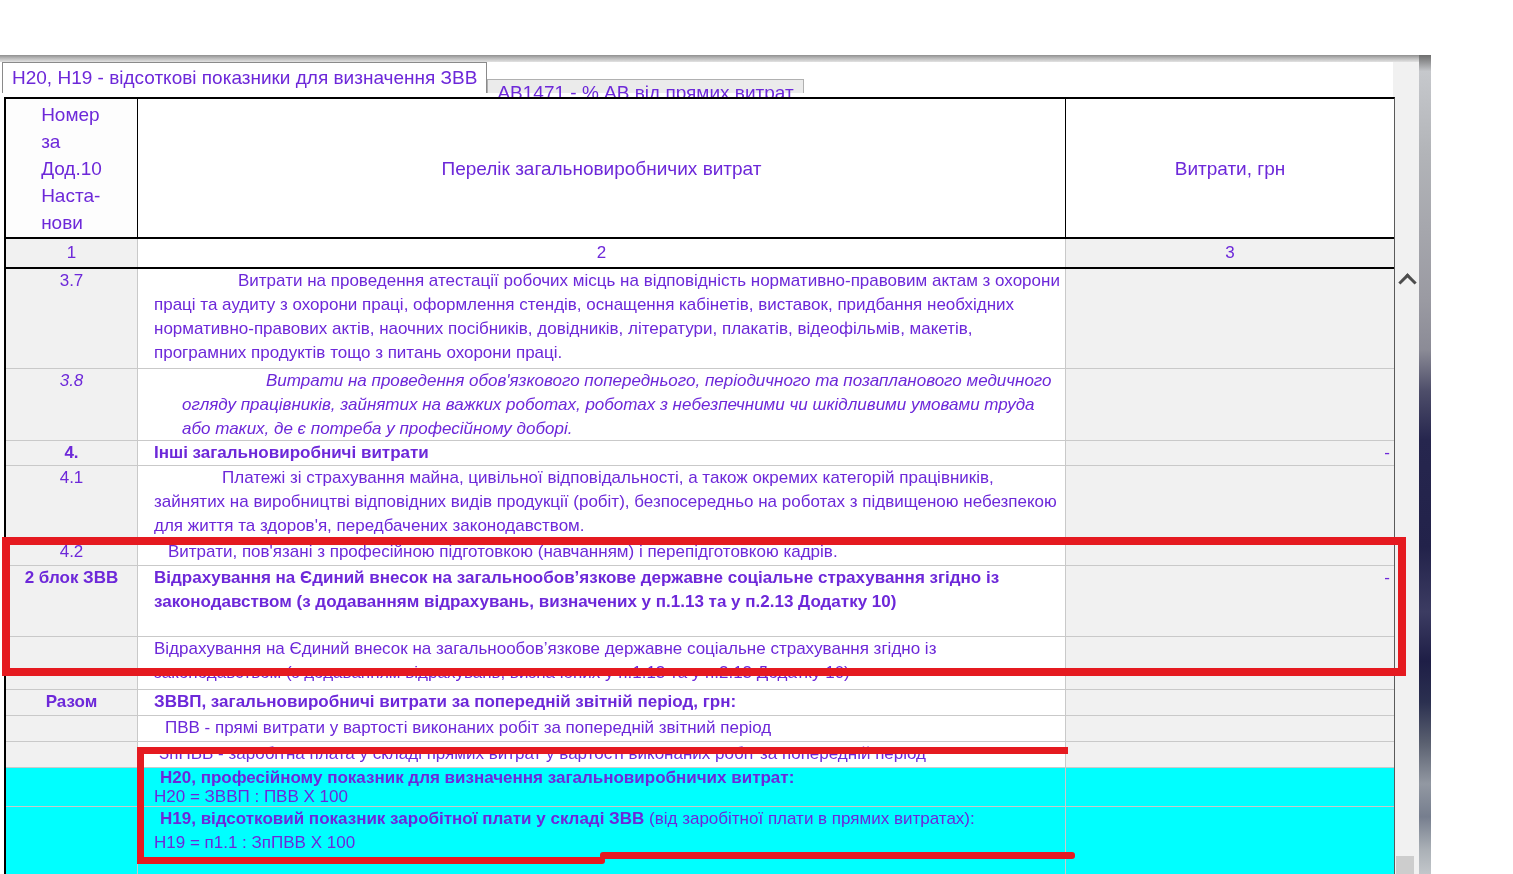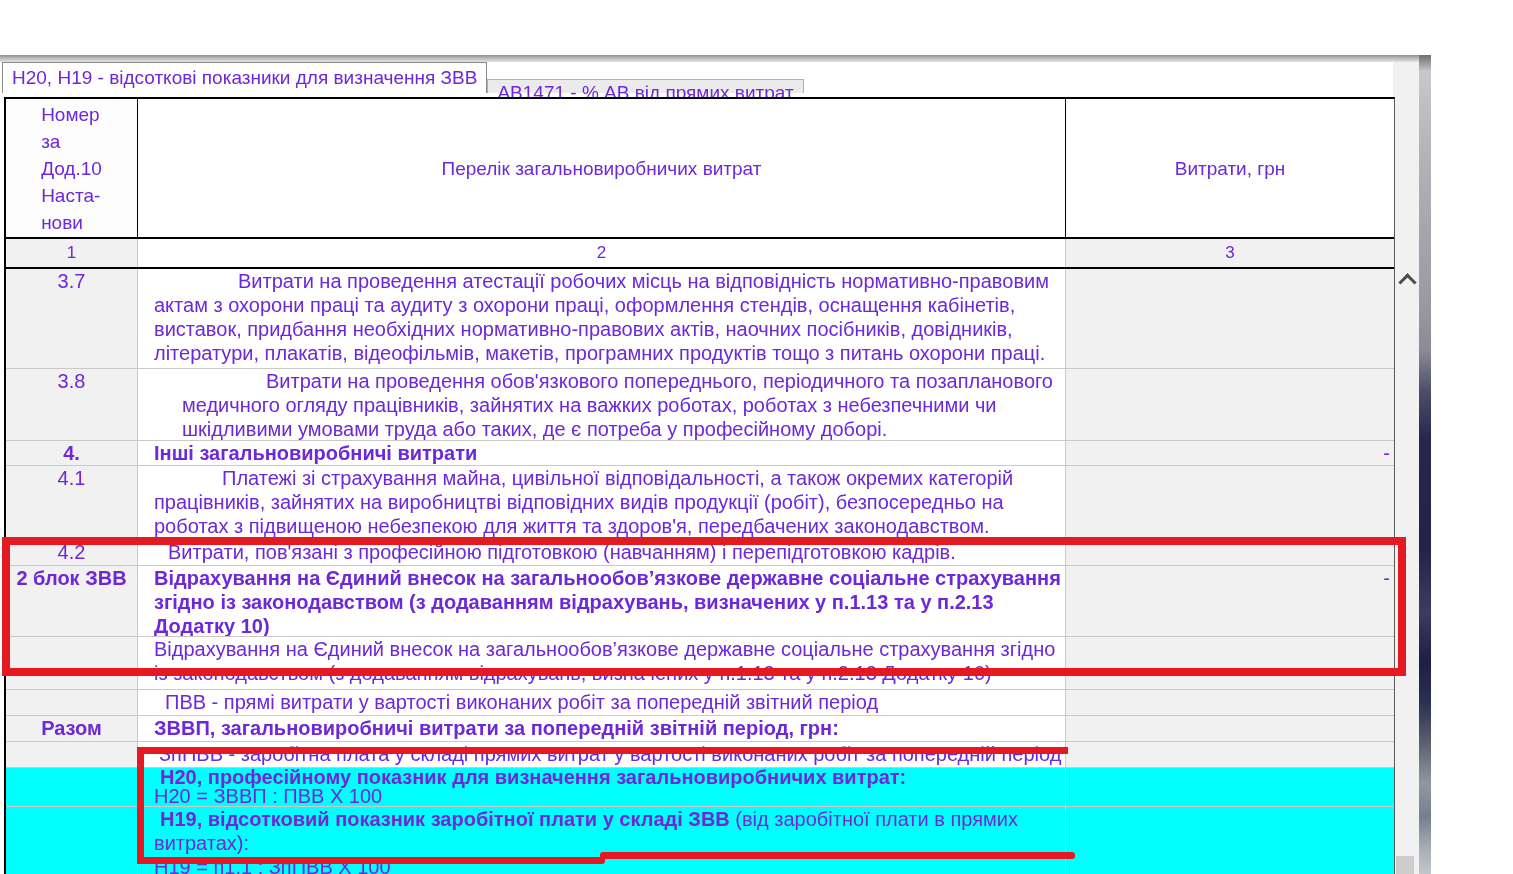--- a/index.html
+++ b/index.html
@@ -23,21 +23,21 @@
   
   .wallpaper{position:absolute;left:1419px;top:55px;width:12px;height:819px;
      background:linear-gradient(180deg,#6d6d6d 0%,#c6c8cc 2%,#b2b4b8 12%,#9a9aa2 30%,
        #8b8b96 36%,#4e4e6a 41%,#26264e 47%,#22224a 60%,#3c3c62 68%,#1e1e46 74%,
        #2b3050 79%,#5a6070 84%,#9298a2 89%,#767e8e 93%,#aab0b6 97%,#c2c6ca 100%);}
   
   .tbl{position:absolute;left:4px;top:97px;width:1388px;box-sizing:content-box;
        border-left:2px solid #000;border-top:2px solid #000;border-right:1px solid #5a5a5a;
        background:#fff;}
   .row{display:grid;grid-template-columns:132px 928px 328px;position:relative;}
-  .cell{box-sizing:border-box;overflow:hidden;font-size:20px;line-height:24px;}
+  .cell{box-sizing:border-box;overflow:hidden;font-size:17px;line-height:24px;}
   .c1{text-align:center;background:#f1f1f1;border-right:1px solid #c9c9c9;}
   .c2{background:#fff;padding-left:16px;padding-right:2px;border-right:1px solid #c9c9c9;}
   .c3{background:#f1f1f1;text-align:right;padding-right:4px;}
   .hdr .c1,.hdr .c2,.hdr .c3{background:#fff;display:flex;align-items:center;justify-content:center;
        font-size:19px;line-height:27px;text-align:left;padding:0;}
   .hdr .c1{white-space:pre-line;background:#fdfdfd;}
   .hdr .c1,.hdr .c2{border-right:1px solid #000;}
   .hdr{border-bottom:2px solid #000;}
   .idx{border-bottom:2px solid #000;}
   .idx .cell{display:flex;align-items:center;justify-content:center;font-size:17px;padding:0;}
@@ -82,21 +82,21 @@
       <div class="cell c1">1</div>
       <div class="cell c2">2</div>
       <div class="cell c3">3</div>
     </div>
     <div id="rows">
         <div class="row data-row" style="height: 99px;">
           <div class="cell c1">3.7</div>
           <div class="cell c2" style="text-indent: 84px;"><span>Витрати на проведення атестації робочих місць на відповідність нормативно-правовим актам з охорони праці та аудиту з охорони праці, оформлення стендів, оснащення кабінетів, виставок, придбання необхідних нормативно-правових актів, наочних посібників, довідників, літератури, плакатів, відеофільмів, макетів, програмних продуктів тощо з питань охорони праці.</span></div>
           <div class="cell c3"></div>
         </div>
-        <div class="row data-row" style="height: 71px;">
+        <div class="row data-row" style="height: 71px; font-style: italic;">
           <div class="cell c1">3.8</div>
           <div class="cell c2" style="text-indent: 84px; margin-left: 28px;"><span>Витрати на проведення обов'язкового попереднього, періодичного та позапланового медичного огляду працівників, зайнятих на важких роботах, роботах з небезпечними чи шкідливими умовами труда або таких, де є потреба у професійному доборі.</span></div>
           <div class="cell c3"></div>
         </div>
         <div class="row data-row" style="height: 24px;">
           <div class="cell c1 b">4.</div>
           <div class="cell c2" style="text-indent: 0px;"><span class="b">Інші загальновиробничі витрати</span></div>
           <div class="cell c3">-</div>
         </div>
         <div class="row data-row" style="height: 73px;">
@@ -113,27 +113,27 @@
           <div class="cell c1 b">2 блок ЗВВ</div>
           <div class="cell c2" style="text-indent: 0px;"><span class="b">Відрахування на Єдиний внесок на загальнообов’язкове державне соціальне страхування згідно із законодавством (з додаванням відрахувань, визначених у п.1.13 та у п.2.13 Додатку 10)</span></div>
           <div class="cell c3">-</div>
         </div>
         <div class="row data-row" style="height: 52px;">
           <div class="cell c1"></div>
           <div class="cell c2" style="text-indent: 0px;"><span>Відрахування на Єдиний внесок на загальнообов’язкове державне соціальне страхування згідно із законодавством (з додаванням відрахувань, визначених у п.1.13 та у п.2.13 Додатку 10)</span></div>
           <div class="cell c3"></div>
         </div>
         <div class="row data-row" style="height: 25px;">
-          <div class="cell c1"></div>
-          <div class="cell c2" style="text-indent: 11px;"><span>ПВВ - прямі витрати у вартості виконаних робіт за попередній звітний період</span></div>
+          <div class="cell c1 b">Разом</div>
+          <div class="cell c2" style="text-indent: 0px;"><span class="b">ЗВВП, загальновиробничі витрати за попередній звітній період, грн:</span></div>
           <div class="cell c3"></div>
         </div>
         <div class="row data-row" style="height: 25px;">
-          <div class="cell c1 b">Разом</div>
-          <div class="cell c2" style="text-indent: 0px;"><span class="b">ЗВВП, загальновиробничі витрати за попередній звітній період, грн:</span></div>
+          <div class="cell c1"></div>
+          <div class="cell c2" style="text-indent: 11px;"><span>ПВВ - прямі витрати у вартості виконаних робіт за попередній звітний період</span></div>
           <div class="cell c3"></div>
         </div>
         <div class="row data-row" style="height: 25px;">
           <div class="cell c1"></div>
           <div class="cell c2" style="text-indent: 5px;"><span>ЗпПВВ - заробітна плата у складі прямих витрат у вартості виконаних робіт за попередній період</span></div>
           <div class="cell c3"></div>
         </div>
         <div class="row data-row cyan" style="height: 38px;">
           <div class="cell c1"></div>
           <div class="cell c2" style="text-indent: 6px; line-height: 19px;"><span class="b">Н20, професійному показник для визначення загальновиробничих витрат:</span><br><span>Н20 = ЗВВП : ПВВ Х 100</span></div>

